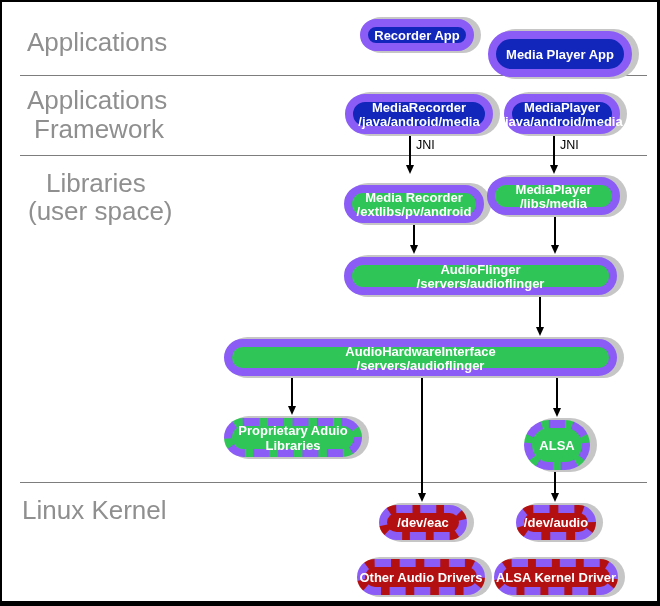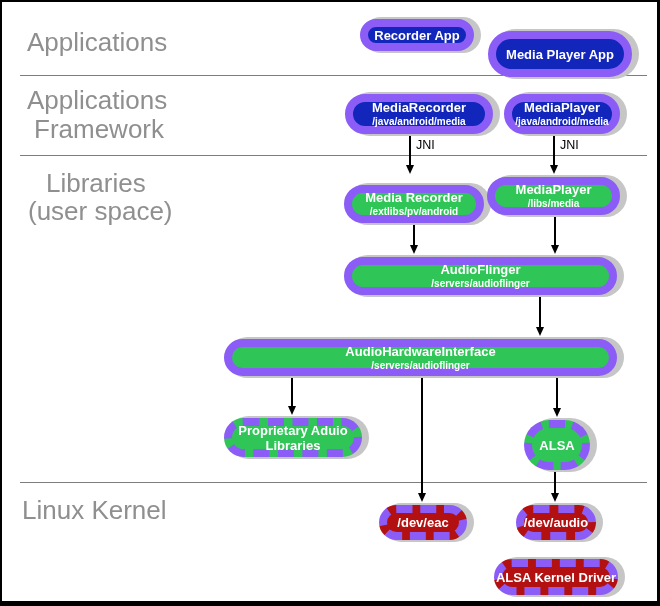--- a/index.html
+++ b/index.html
@@ -35,21 +35,21 @@
     align-items:center; justify-content:center;
     text-align:center;
     box-shadow:5px 0 0 2px var(--shadow,#c6c6c6);
     font-weight:bold;
   }
   .node.dashed { border-style:dashed; }
   .node-blue  { background:var(--blue,#1226bc); }
   .node-green { background:var(--green,#2fc657); }
   .node-red   { background:var(--red,#b31111); }
   .node .title { font-size:13px; line-height:15px; white-space:nowrap; }
-  .node .path  { font-size:10px; line-height:13px; white-space:nowrap; }
+  .node .path  { font-size:13px; line-height:13px; white-space:nowrap; }
   .node .line2 { font-size:13px; line-height:15px; white-space:nowrap; }
   .edge-line {
     position:absolute; width:1.5px; background:#000;
   }
   .arrow-head {
     position:absolute; width:0; height:0;
     border-left:4.5px solid transparent;
     border-right:4.5px solid transparent;
     border-top:9px solid #000;
   }
@@ -127,16 +127,19 @@
     </div>
     <div class="node node-green dashed" style="left: 522px; top: 418px; width: 66px; height: 50px;">
       <span class="title">ALSA</span>
     </div>
     <div class="node node-red dashed" style="left: 377px; top: 503px; width: 88px; height: 35px;">
       <span class="title">/dev/eac</span>
     </div>
     <div class="node node-red dashed" style="left: 514px; top: 503px; width: 80px; height: 35px;">
       <span class="title">/dev/audio</span>
     </div>
+    <div class="node node-red dashed" style="left: 355px; top: 557px; width: 128px; height: 36px;">
+      <span class="title">Other Audio Drivers</span>
+    </div>
     <div class="node node-red dashed" style="left: 492px; top: 557px; width: 124px; height: 36px;">
       <span class="title">ALSA Kernel Driver</span>
     </div>
   </div>
 
 </body></html>

